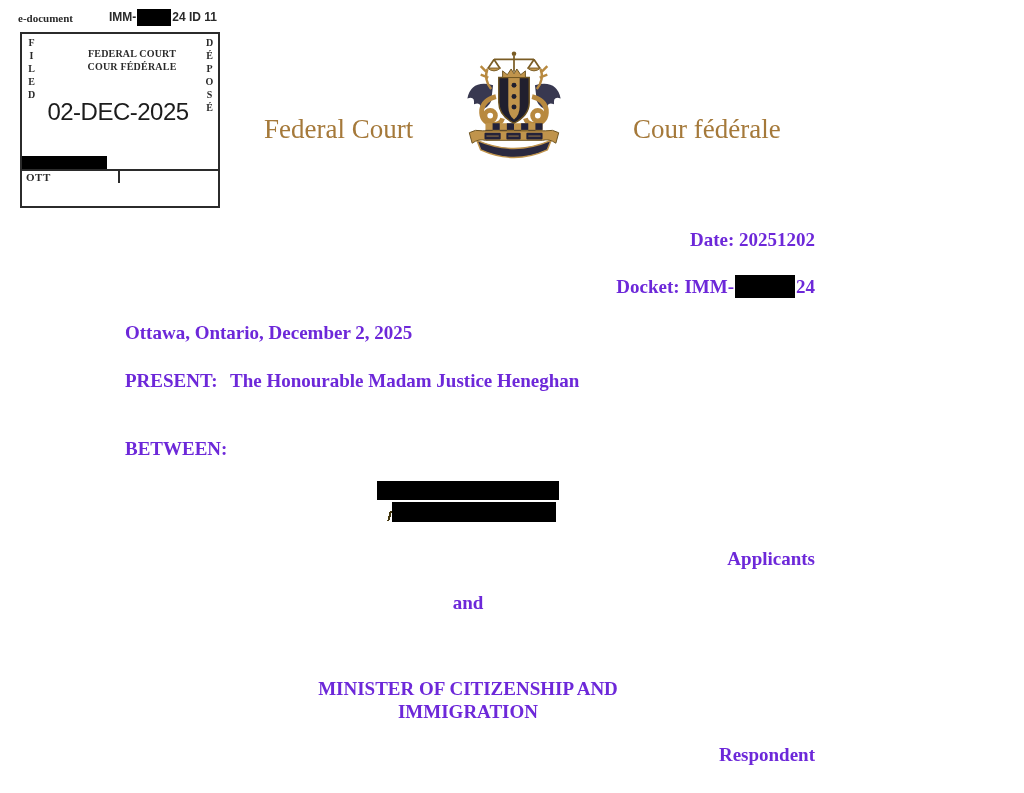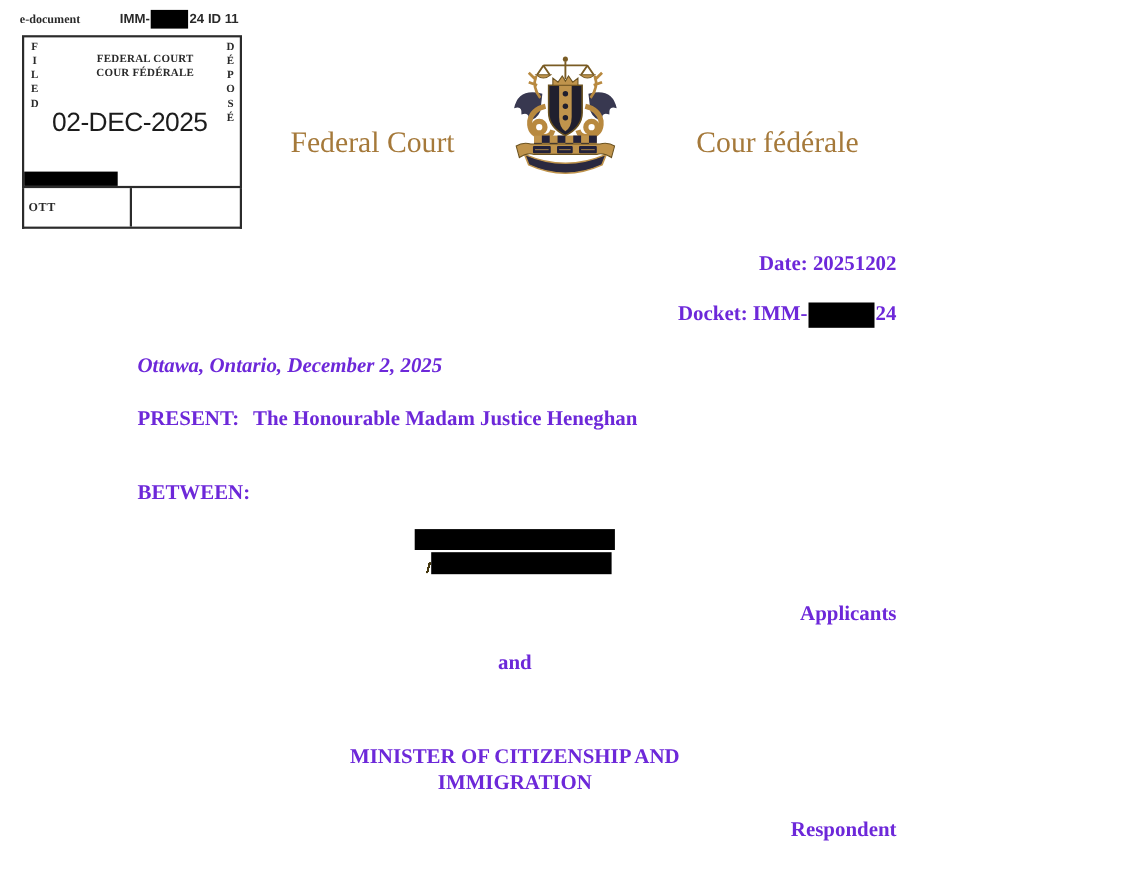--- a/index.html
+++ b/index.html
@@ -35,38 +35,38 @@
   .stamp-court {
     margin-top:13px; padding-left:34px; padding-right:10px; text-align:center;
     font-size:10px; font-weight:bold; line-height:13px; letter-spacing:0.2px;
   }
   .stamp-date {
     position:absolute; top:64px; left:0; right:4px; text-align:center;
     font-family:"Liberation Sans","DejaVu Sans",sans-serif; font-size:24px;
     font-weight:400; letter-spacing:-0.5px; color:#1c1c1c;
   }
   .stamp-redact { position:absolute; left:0; bottom:0; width:85px; height:13px; }
-  .stamp-bottom { display:flex; height:37px; border:2px solid #2b2b2b; border-top:none; }
+  .stamp-bottom { display:flex; height:37px; border:2px solid #2b2b2b; border-top:none;flex-direction:column; }
   .stamp-cell-left {
     width:98px; border-right:2px solid #2b2b2b; font-size:11px; font-weight:bold;
     letter-spacing:0.5px; display:flex; align-items:center; padding-left:4px;
   }
   .stamp-cell-right { flex:1; }
 
   
   .court-name { position:absolute; top:114px; font-size:27px; line-height:30px; color:#A5793A; white-space:nowrap; }
   .court-name-en { left:264px; }
   .court-name-fr { left:633px; }
   .arms { position:absolute; left:459px; top:49px; width:110px; height:118px; }
 
   
   .date-line   { position:absolute; right:121px; top:229px; }
-  .docket-line { position:absolute; right:121px; top:275px; display:flex; }
+  .docket-line { position:absolute; right:121px; top:275px; display:flex; align-items:center; }
   .redact-docket { display:inline-block; width:60px; height:23px; margin:0 1px; }
-  .place-line   { position:absolute; left:125px; top:322px;font-style:italic; }
+  .place-line   { position:absolute; left:125px; top:322px; }
   .present-line { position:absolute; left:125px; top:370px; }
   .present-label{ display:inline-block; width:105px; }
   .between-line { position:absolute; left:125px; top:438px; }
 
   .party-redactions { position:absolute; left:0; top:481px; width:100%;
     display:flex; flex-direction:column; align-items:center; }
   .party-bar-1 { width:182px; height:19px; }
   .party-bar-2-wrap { position:relative; margin-top:2px; transform:translateX(6px); }
   .party-bar-2 { width:164px; height:20px; }
   .glyph-fragment {

